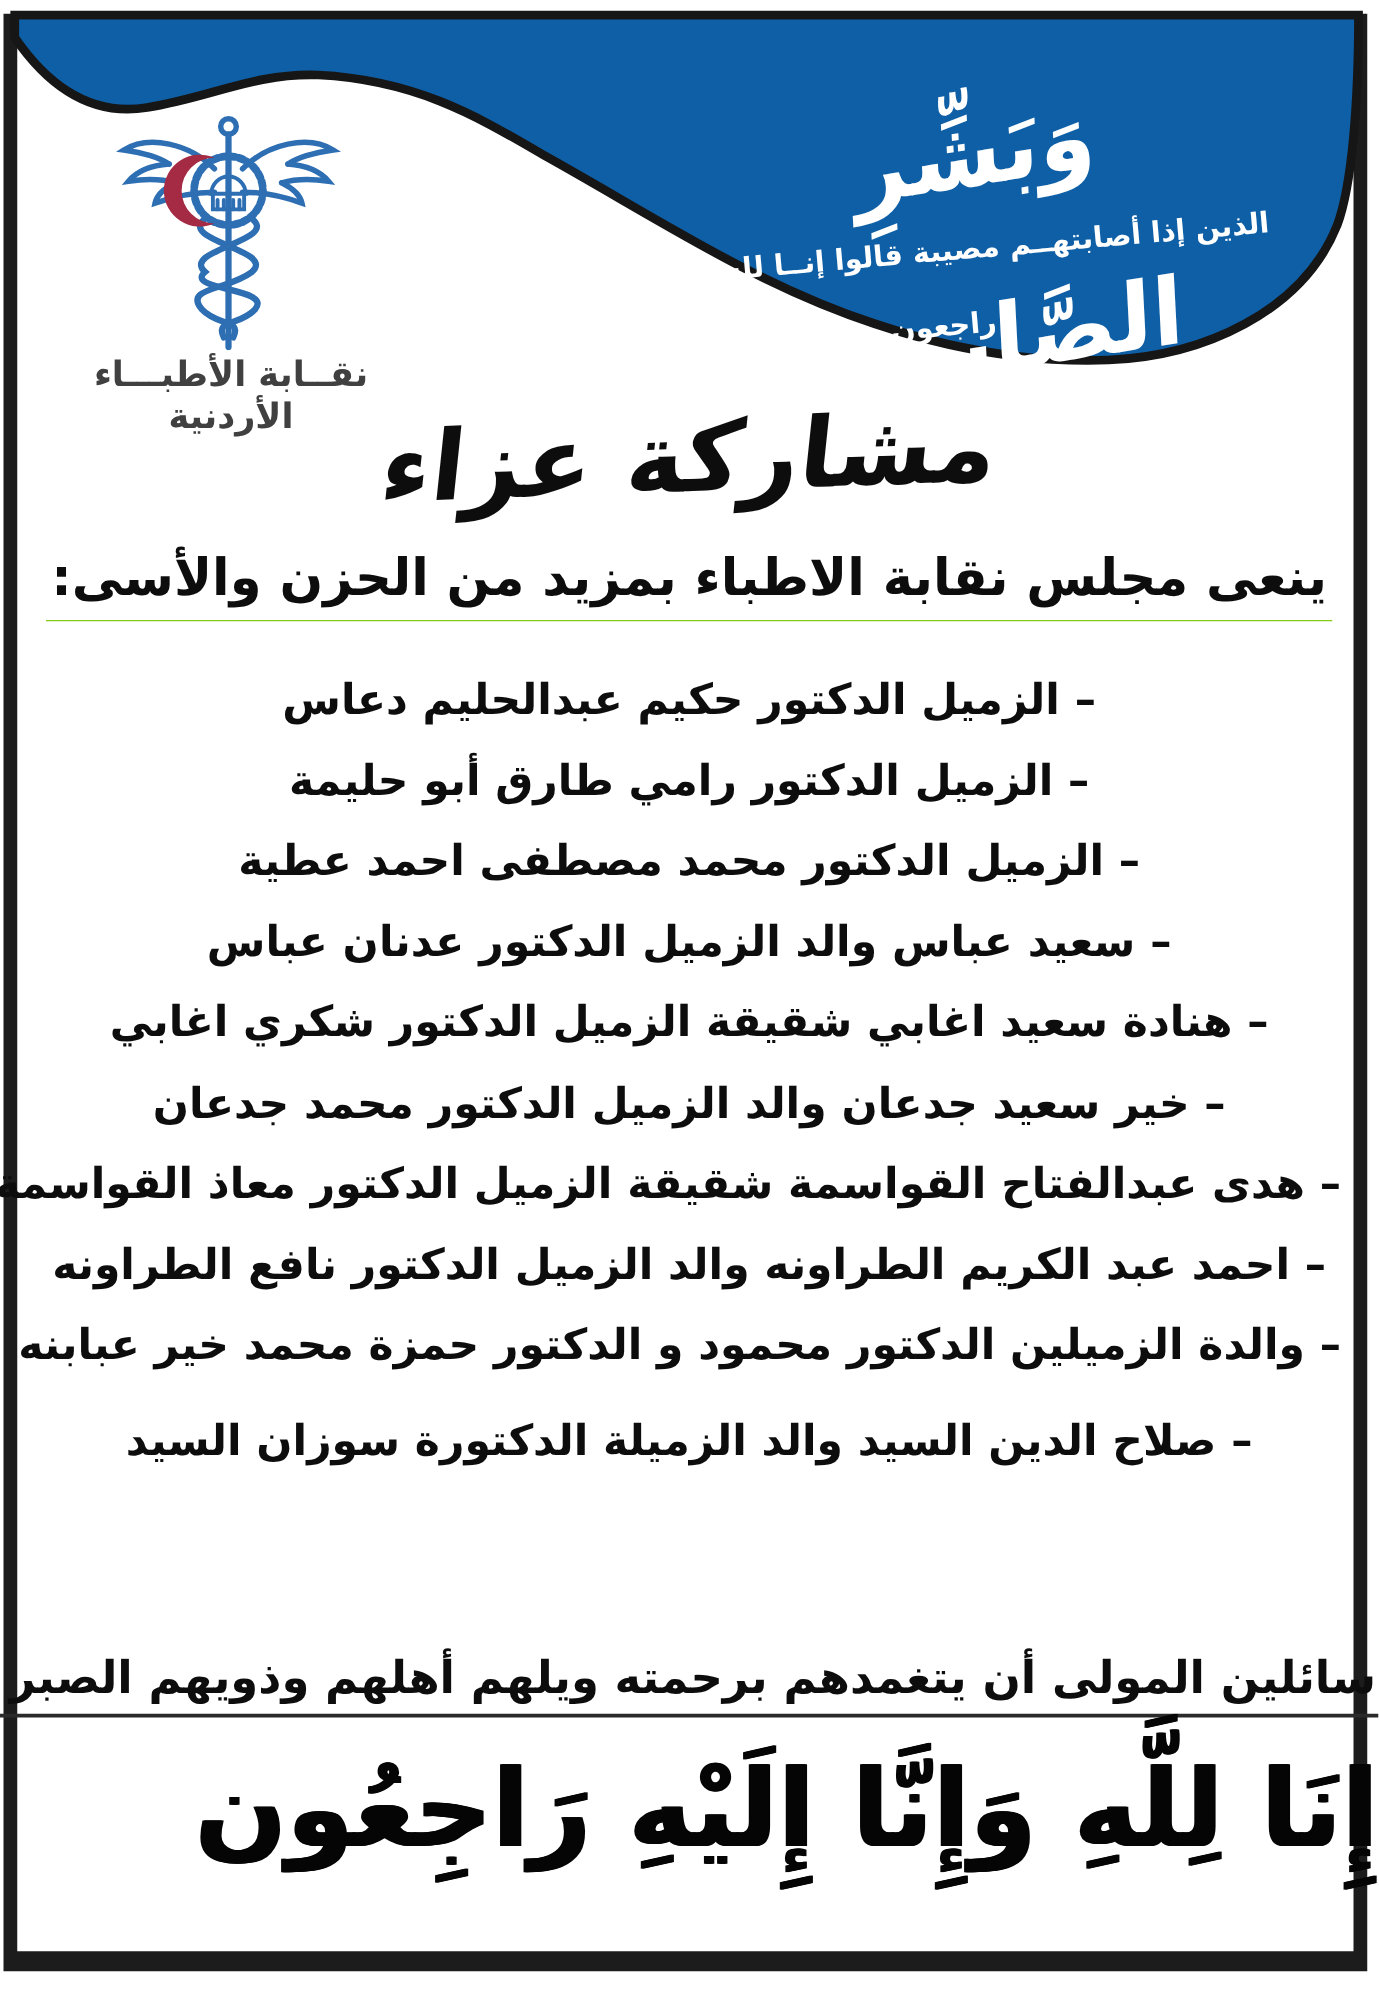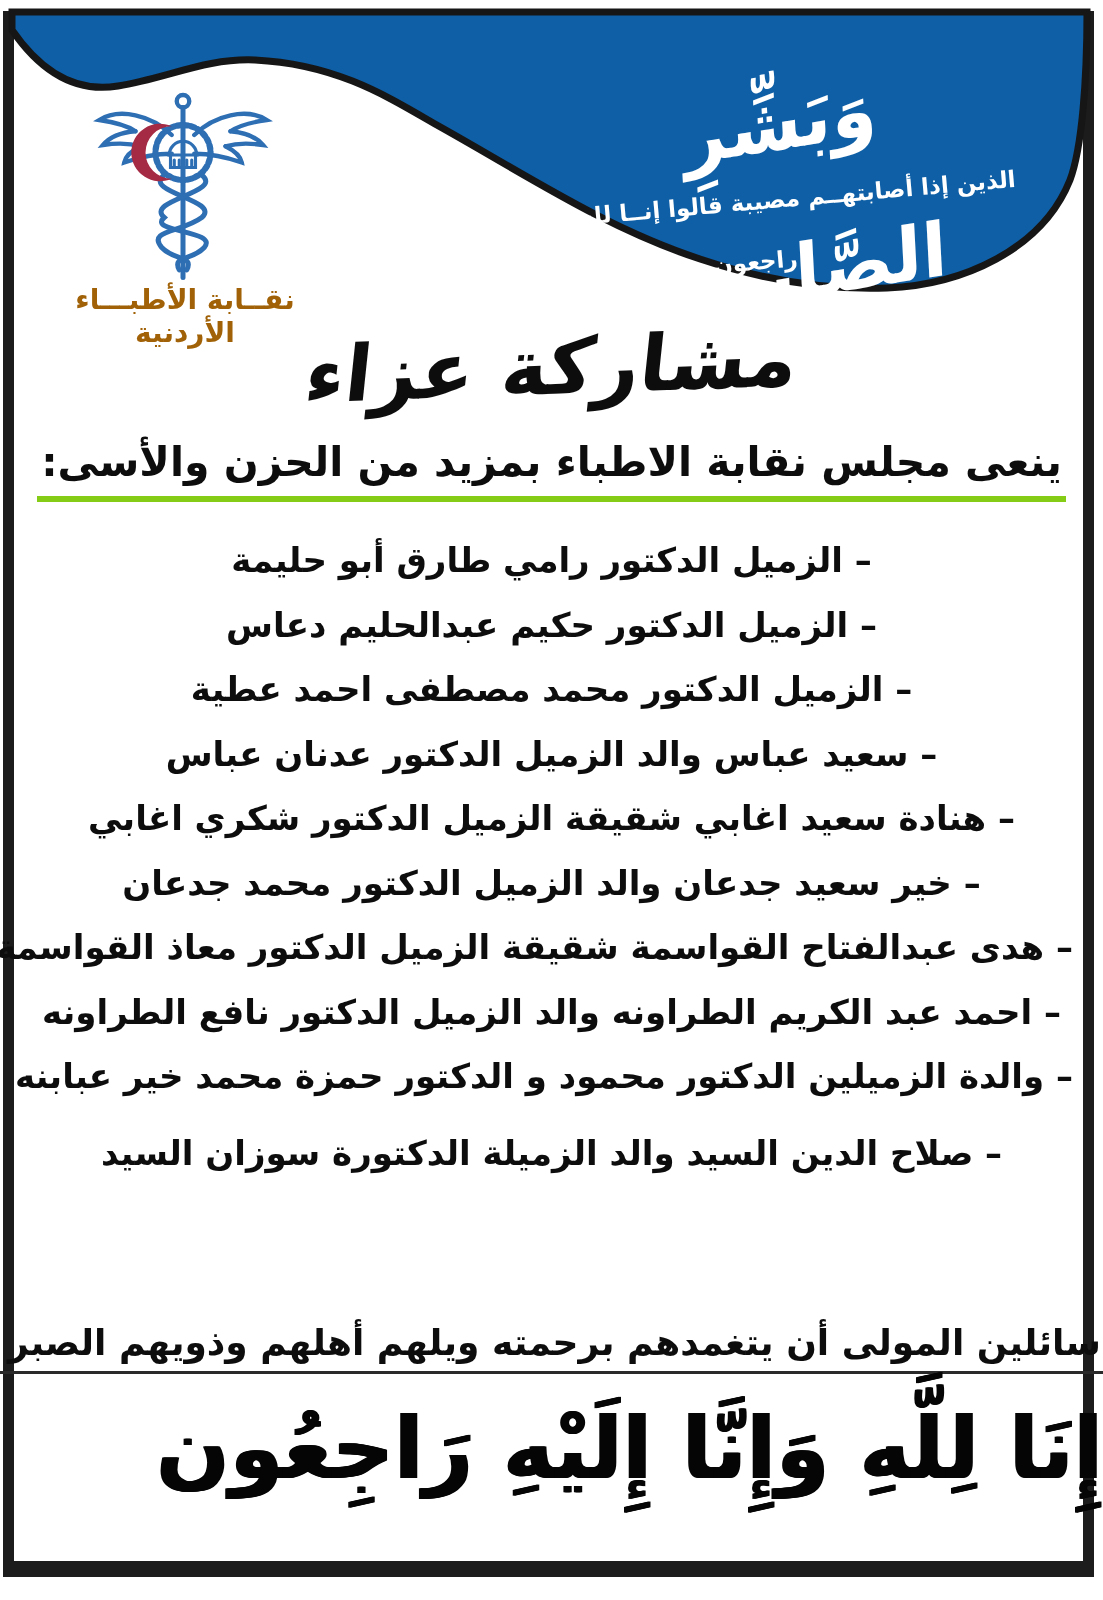--- a/index.html
+++ b/index.html
@@ -15,28 +15,28 @@
   .banner-text-main{position:absolute;left:520px;top:48px;width:520px;height:150px;
     color:#ffffff;font-size:74px;font-weight:bold;text-align:center;line-height:150px;
     transform:rotate(-9deg) skewX(-6deg);z-index:3;}
   .banner-text-sub{position:absolute;left:470px;top:172px;width:560px;height:60px;
     color:#ffffff;font-size:23px;font-weight:bold;text-align:center;line-height:60px;
     transform:rotate(-5deg);z-index:3;}
 
   
   .logo-svg{position:absolute;left:88px;top:90px;width:190px;height:200px;z-index:3;}
   .org-name{position:absolute;left:40px;top:283px;width:290px;text-align:center;
-    color:#a16207;font-size:28px;font-weight:bold;z-index:3;}
+    color:#404040;font-size:28px;font-weight:bold;z-index:3;}
 
   
   .title{position:absolute;left:0;top:322px;width:100%;text-align:center;
     font-size:78px;font-weight:bold;color:#0d0d0d;transform:skewX(-8deg) rotate(-2deg);z-index:3;}
   .subtitle-wrap{position:absolute;left:0;top:438px;width:100%;text-align:center;z-index:3;}
   .subtitle{display:inline-block;font-size:41px;font-weight:bold;color:#0d0d0d;
-    border-bottom:6px solid #84cc16;padding:0 4px 10px 4px;}
+    border-bottom:1px solid #84cc16;padding:0 4px 10px 4px;}
 
   .list{position:absolute;left:30px;right:30px;top:528px;z-index:3;}
   .list-item{direction:rtl;text-align:center;font-size:34px;font-weight:bold;color:#0d0d0d;
     line-height:64.5px;white-space:nowrap;}
   .list-item:last-child{margin-top:12px;}
 
   .closing-wrap{position:absolute;left:0;top:1322px;width:100%;text-align:center;z-index:3;}
   .closing{display:inline-block;font-size:36px;font-weight:bold;color:#0d0d0d;
     border-bottom:3px solid #2a2a2a;padding:0 2px 8px 2px;white-space:nowrap;}
 
@@ -102,22 +102,22 @@
   <div class="org-name">نقــابة الأطبـــاء الأردنية</div>
 
   <div class="title">مشاركة عزاء</div>
 
   <div class="subtitle-wrap">
     <span class="subtitle">ينعى مجلس نقابة الاطباء بمزيد من الحزن والأسى:</span>
   </div>
 
   <div class="list">
 
-  <div class="list-item">– الزميل الدكتور رامي طارق أبو حليمة</div>
-      <div class="list-item">– الزميل الدكتور حكيم عبدالحليم دعاس</div>
+  <div class="list-item">– الزميل الدكتور حكيم عبدالحليم دعاس</div>
+      <div class="list-item">– الزميل الدكتور رامي طارق أبو حليمة</div>
       <div class="list-item">– الزميل الدكتور محمد مصطفى احمد عطية</div>
       <div class="list-item">– سعيد عباس والد الزميل الدكتور عدنان عباس</div>
       <div class="list-item">– هنادة سعيد اغابي شقيقة الزميل الدكتور شكري اغابي</div>
       <div class="list-item">– خير سعيد جدعان والد الزميل الدكتور محمد جدعان</div>
       <div class="list-item">– هدى عبدالفتاح القواسمة شقيقة الزميل الدكتور معاذ القواسمة</div>
       <div class="list-item">– احمد عبد الكريم  الطراونه والد الزميل الدكتور نافع الطراونه</div>
       <div class="list-item">– والدة الزميلين الدكتور محمود و الدكتور حمزة محمد خير عبابنه</div>
       <div class="list-item">– صلاح الدين السيد  والد الزميلة الدكتورة سوزان السيد</div>
     </div>
 

